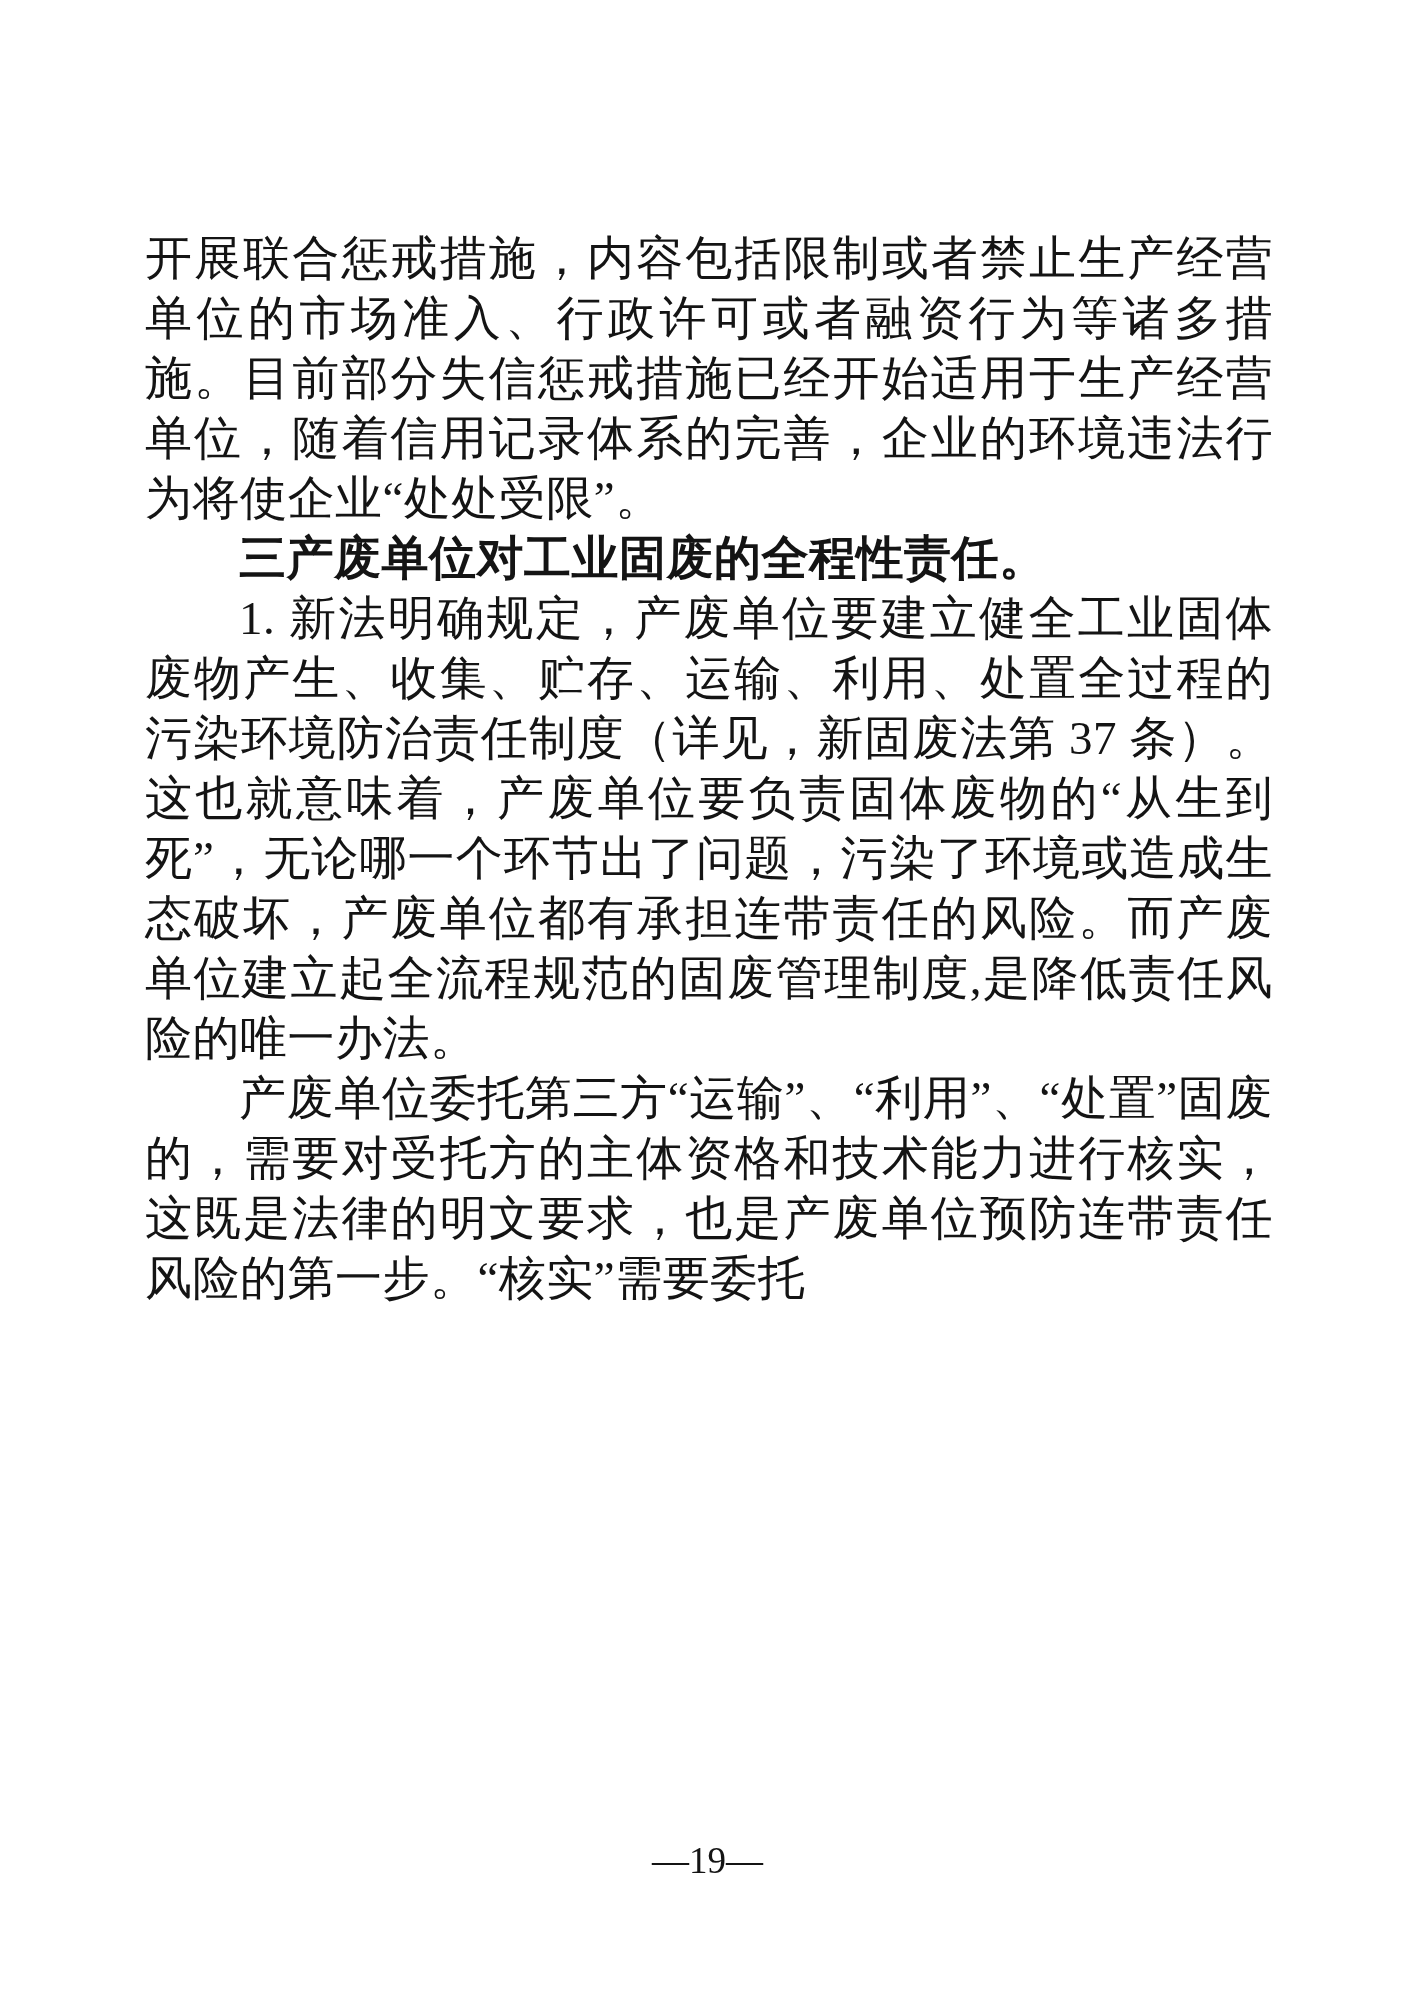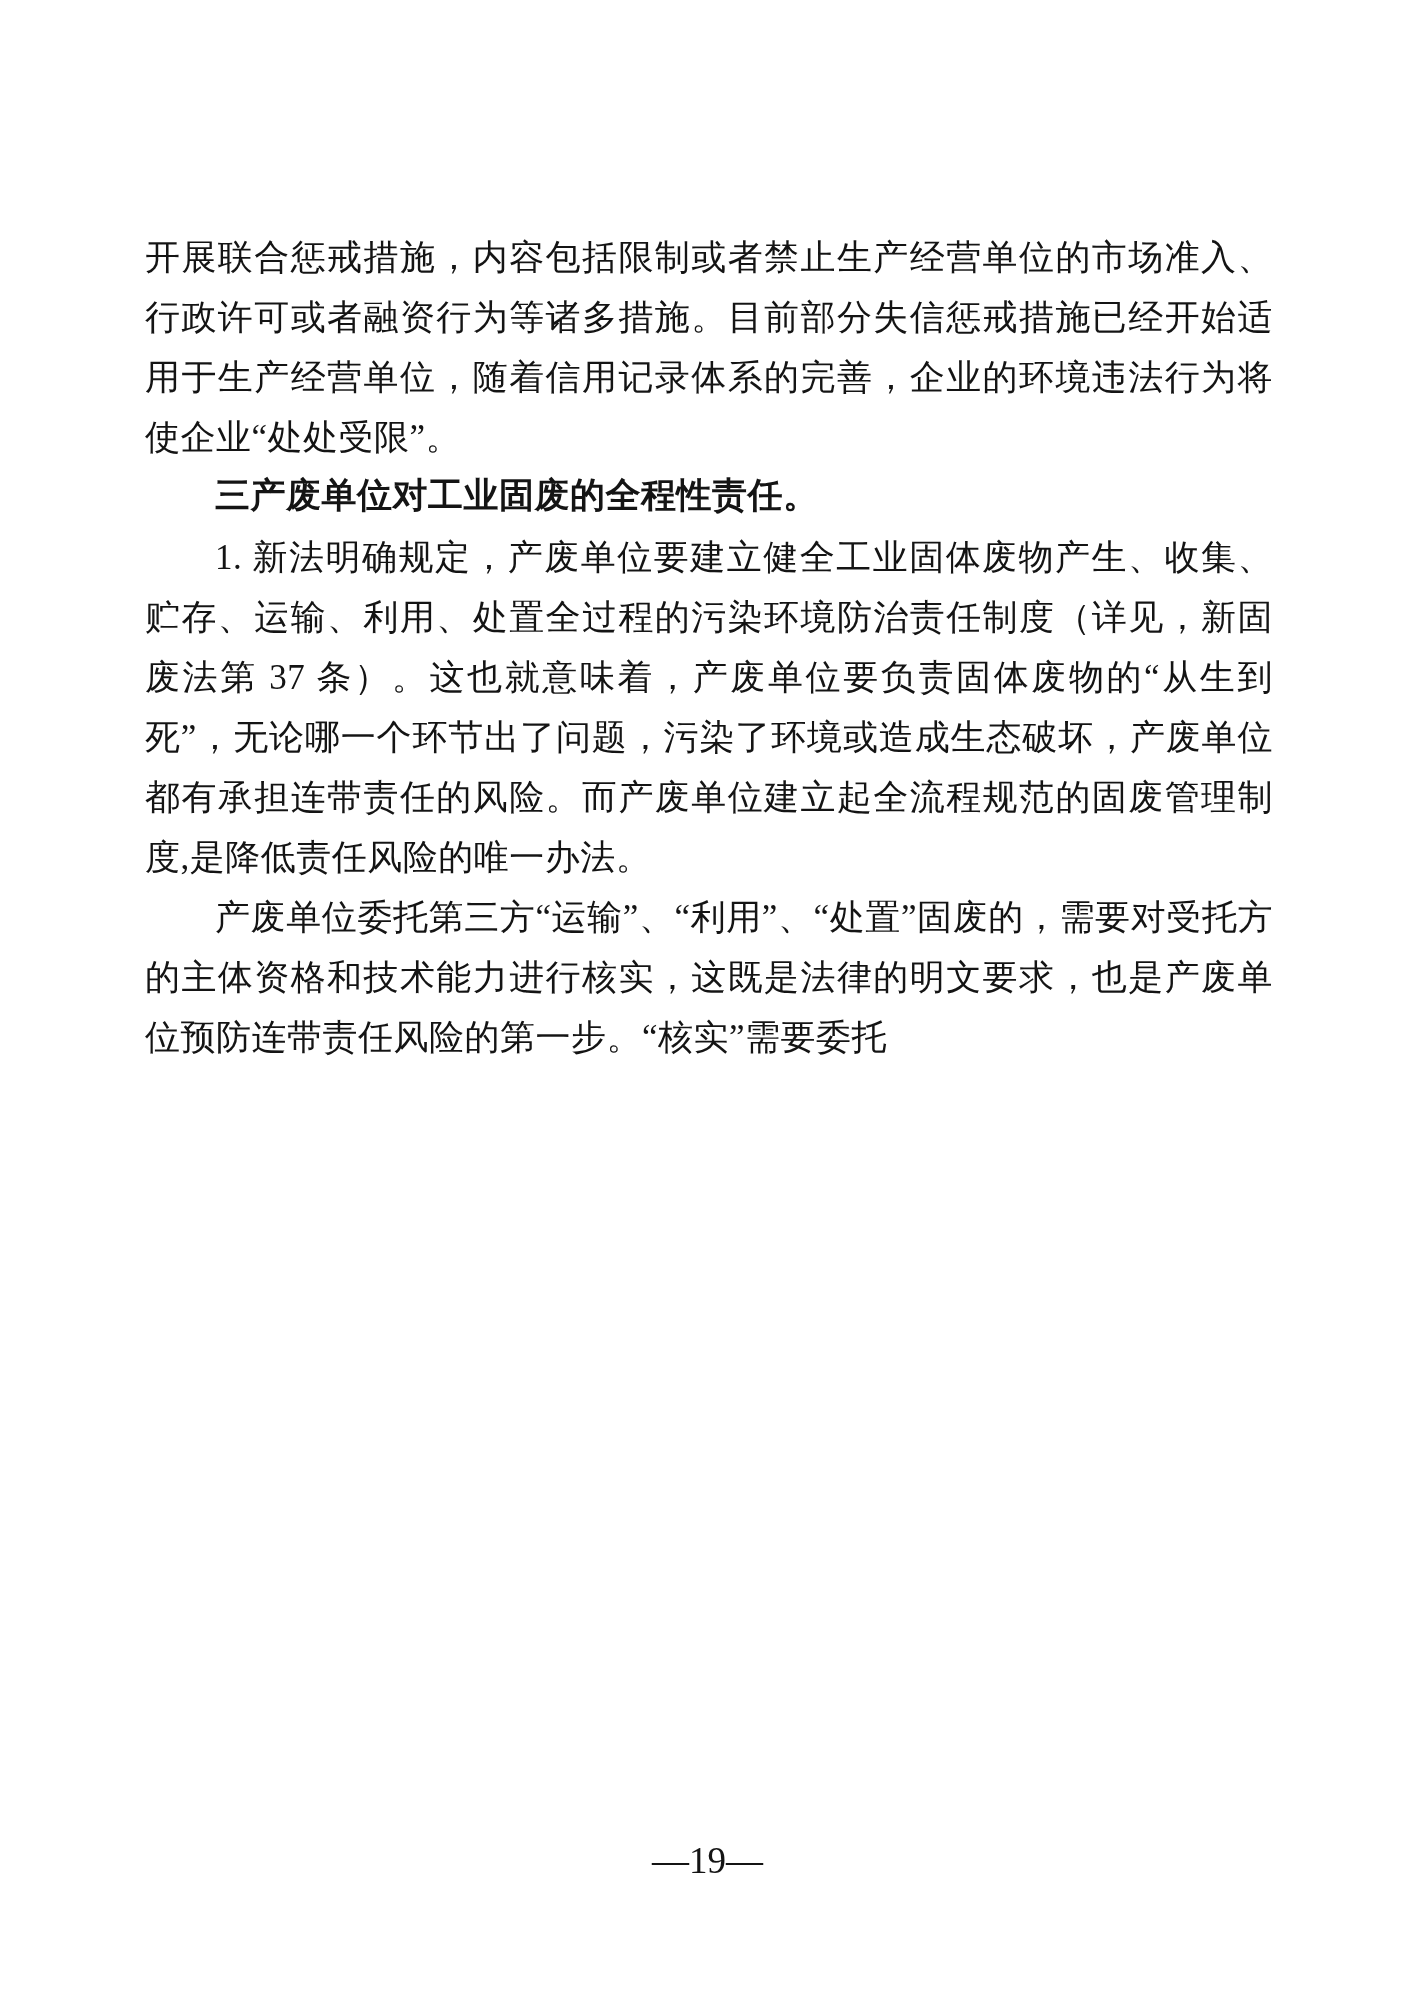--- a/index.html
+++ b/index.html
@@ -17,33 +17,33 @@
     color: #141414;
   }
   .content {
     position: absolute;
     left: 145px;
     top: 228px;
     width: 1128px;
   }
   .content p {
     margin: 0;
-    font-size: 35px;
+    font-size: 47px;
     line-height: 60px;
     text-align: justify;
     text-justify: inter-ideograph;
     letter-spacing: 0.5px;
     word-break: break-all;
   }
   .indent {
     text-indent: 2em;
   }
   .heading {
     font-weight: 700;
-    font-family: Liberation Mono, monospace;
+    font-family: Liberation Sans, sans-serif;
   }
   .footer {
     position: absolute;
     top: 1805px;
     left: 0;
     width: 100%;
     text-align: center;
     font-size: 37px;
     line-height: 50px;
     color: #141414;

